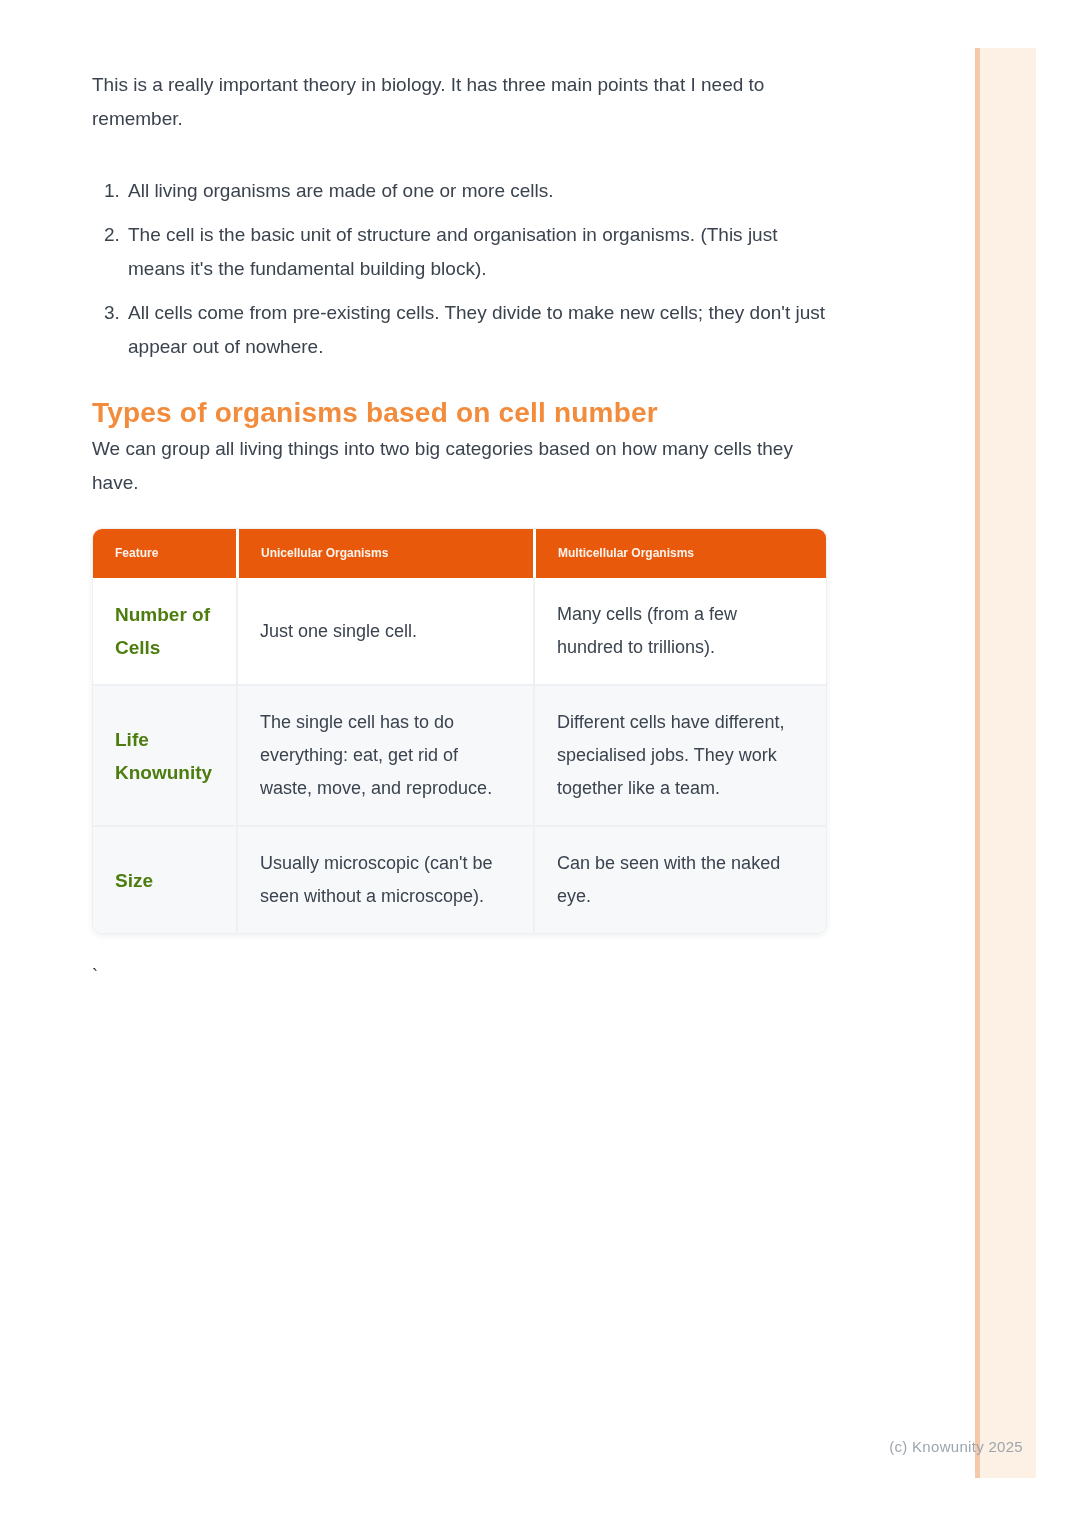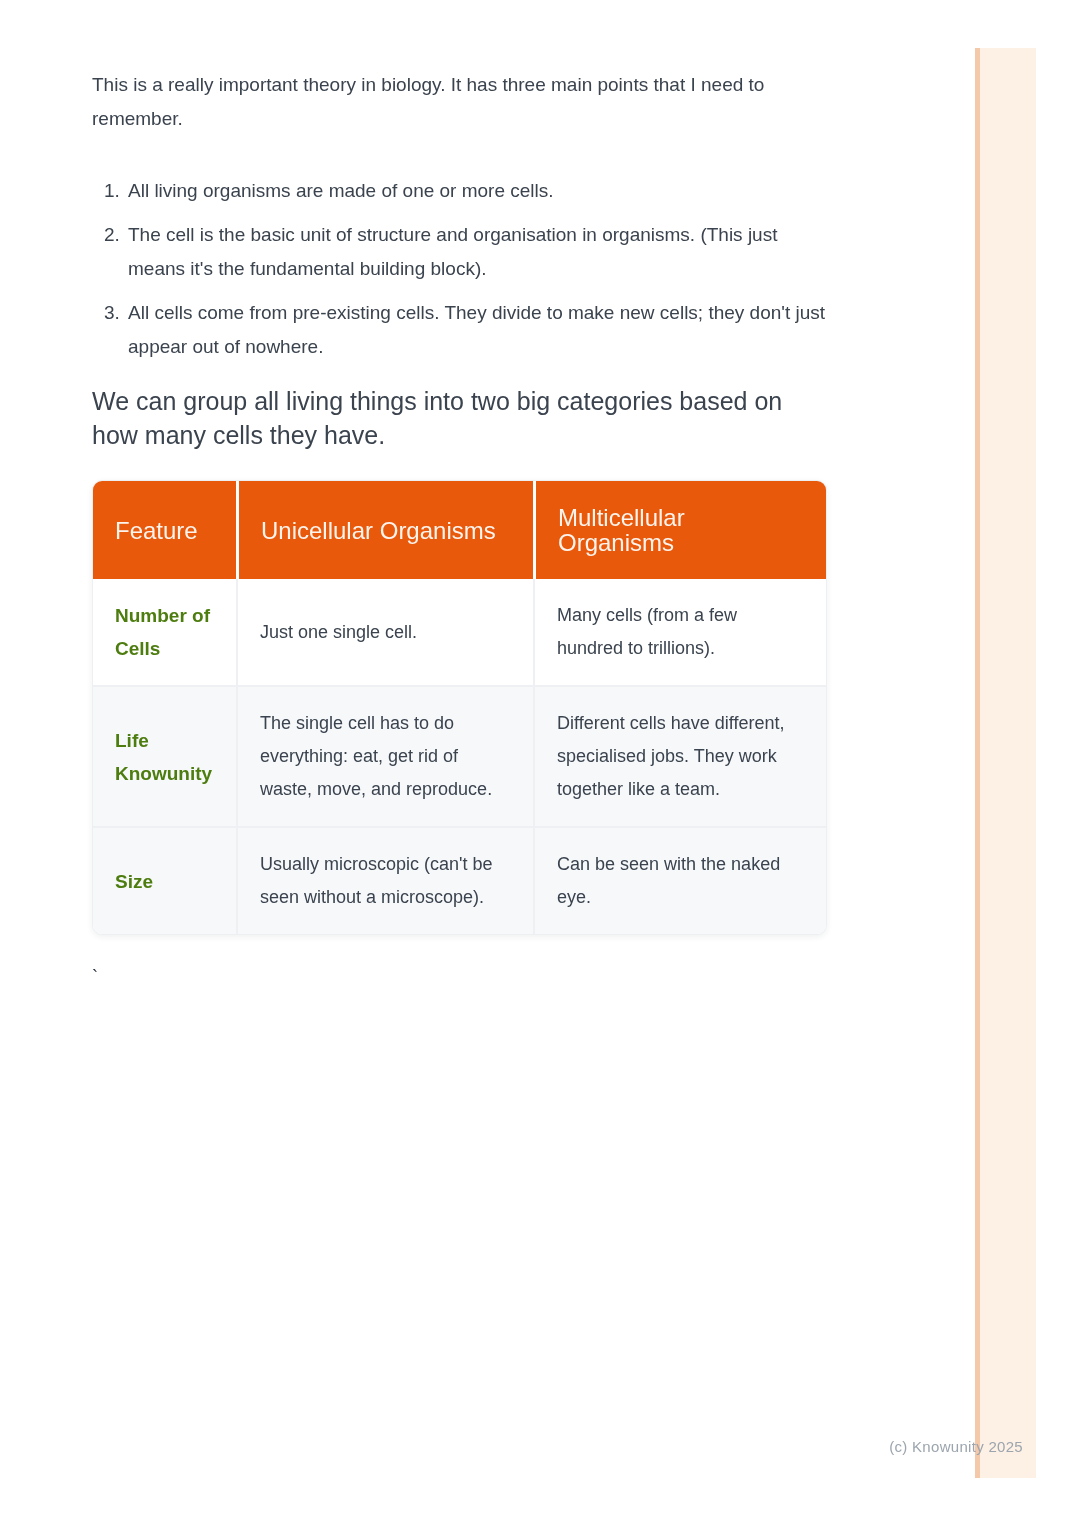--- a/index.html
+++ b/index.html
@@ -52,22 +52,21 @@
   h2.section-heading {
     margin-top: 30px;
     font-size: 28px;
     line-height: 38px;
     font-weight: bold;
     color: var(--heading-orange, #F28C3C);
     letter-spacing: 0.2px;
   }
 
   .section-intro {
-    margin-top: 20px;
-    font-size: 25px;
+    font-size: 19px;
     line-height: 34px;
   }
 
   .table-wrap {
     margin-top: 28px;
     border-radius: 10px;
     overflow: hidden;
     border: 1px solid #EDF0F3;
     box-shadow: 0 2px 6px rgba(30, 40, 60, 0.07);
     background: #fff;
@@ -77,24 +76,24 @@
     border-collapse: separate;
     border-spacing: 0;
     table-layout: fixed;
   }
   table.compare col.c-feature { width: 143px; }
   table.compare col.c-uni { width: 297px; }
   table.compare th {
     background: var(--accent-orange, #E8590C);
     color: #FDF4ED;
     text-align: left;
-    font-size: 24px;
+    font-size: 12px;
     line-height: 25px;
-    font-weight: normal;
-    padding: 24px 22px;
+    font-weight: bold;
+    padding: 12px 22px;
   }
   table.compare th + th { border-left: 3px solid #ffffff; }
   table.compare td {
     font-size: 18px;
     line-height: 33px;
     padding: 20px 22px;
     vertical-align: middle;
     background: #ffffff;
     color: #3A434E;
   }
@@ -131,20 +130,21 @@
 <main class="content">
 
   <p class="intro-paragraph">This is a really important theory in biology. It has three main points that I need to remember.</p>
 
   <ol class="points">
     <li>All living organisms are made of one or more cells.</li>
     <li>The cell is the basic unit of structure and organisation in organisms. (This just means it's the fundamental building block).</li>
     <li>All cells come from pre-existing cells. They divide to make new cells; they don't just appear out of nowhere.</li>
   </ol>
 
+  <h2 class="section-heading">Types of organisms based on cell number</h2>
 
   <p class="section-intro">We can group all living things into two big categories based on how many cells they have.</p>
 
   <div class="table-wrap">
     <table class="compare">
       <colgroup>
         <col class="c-feature">
         <col class="c-uni">
         <col class="c-multi">
       </colgroup>

